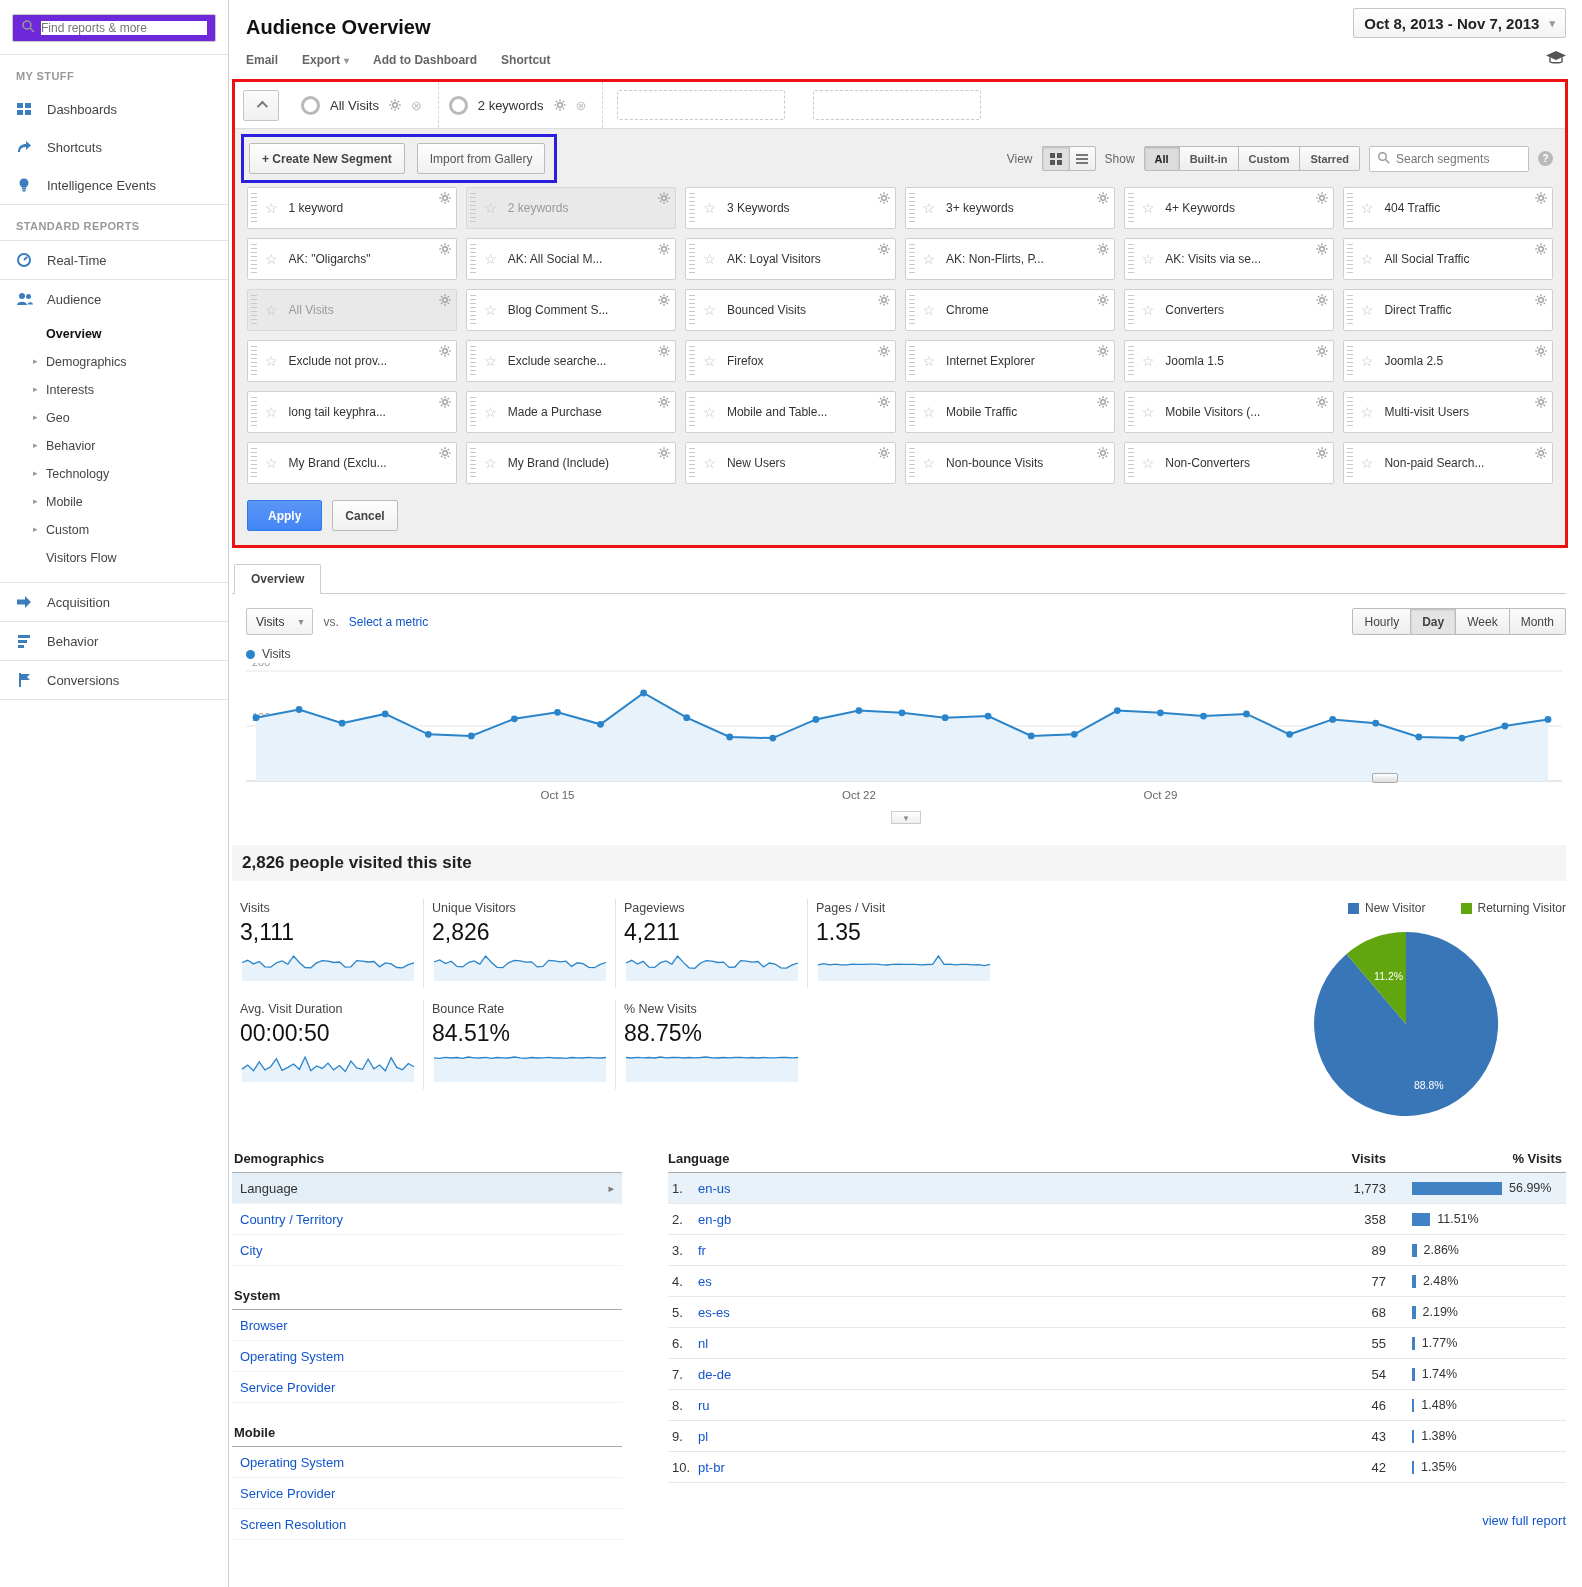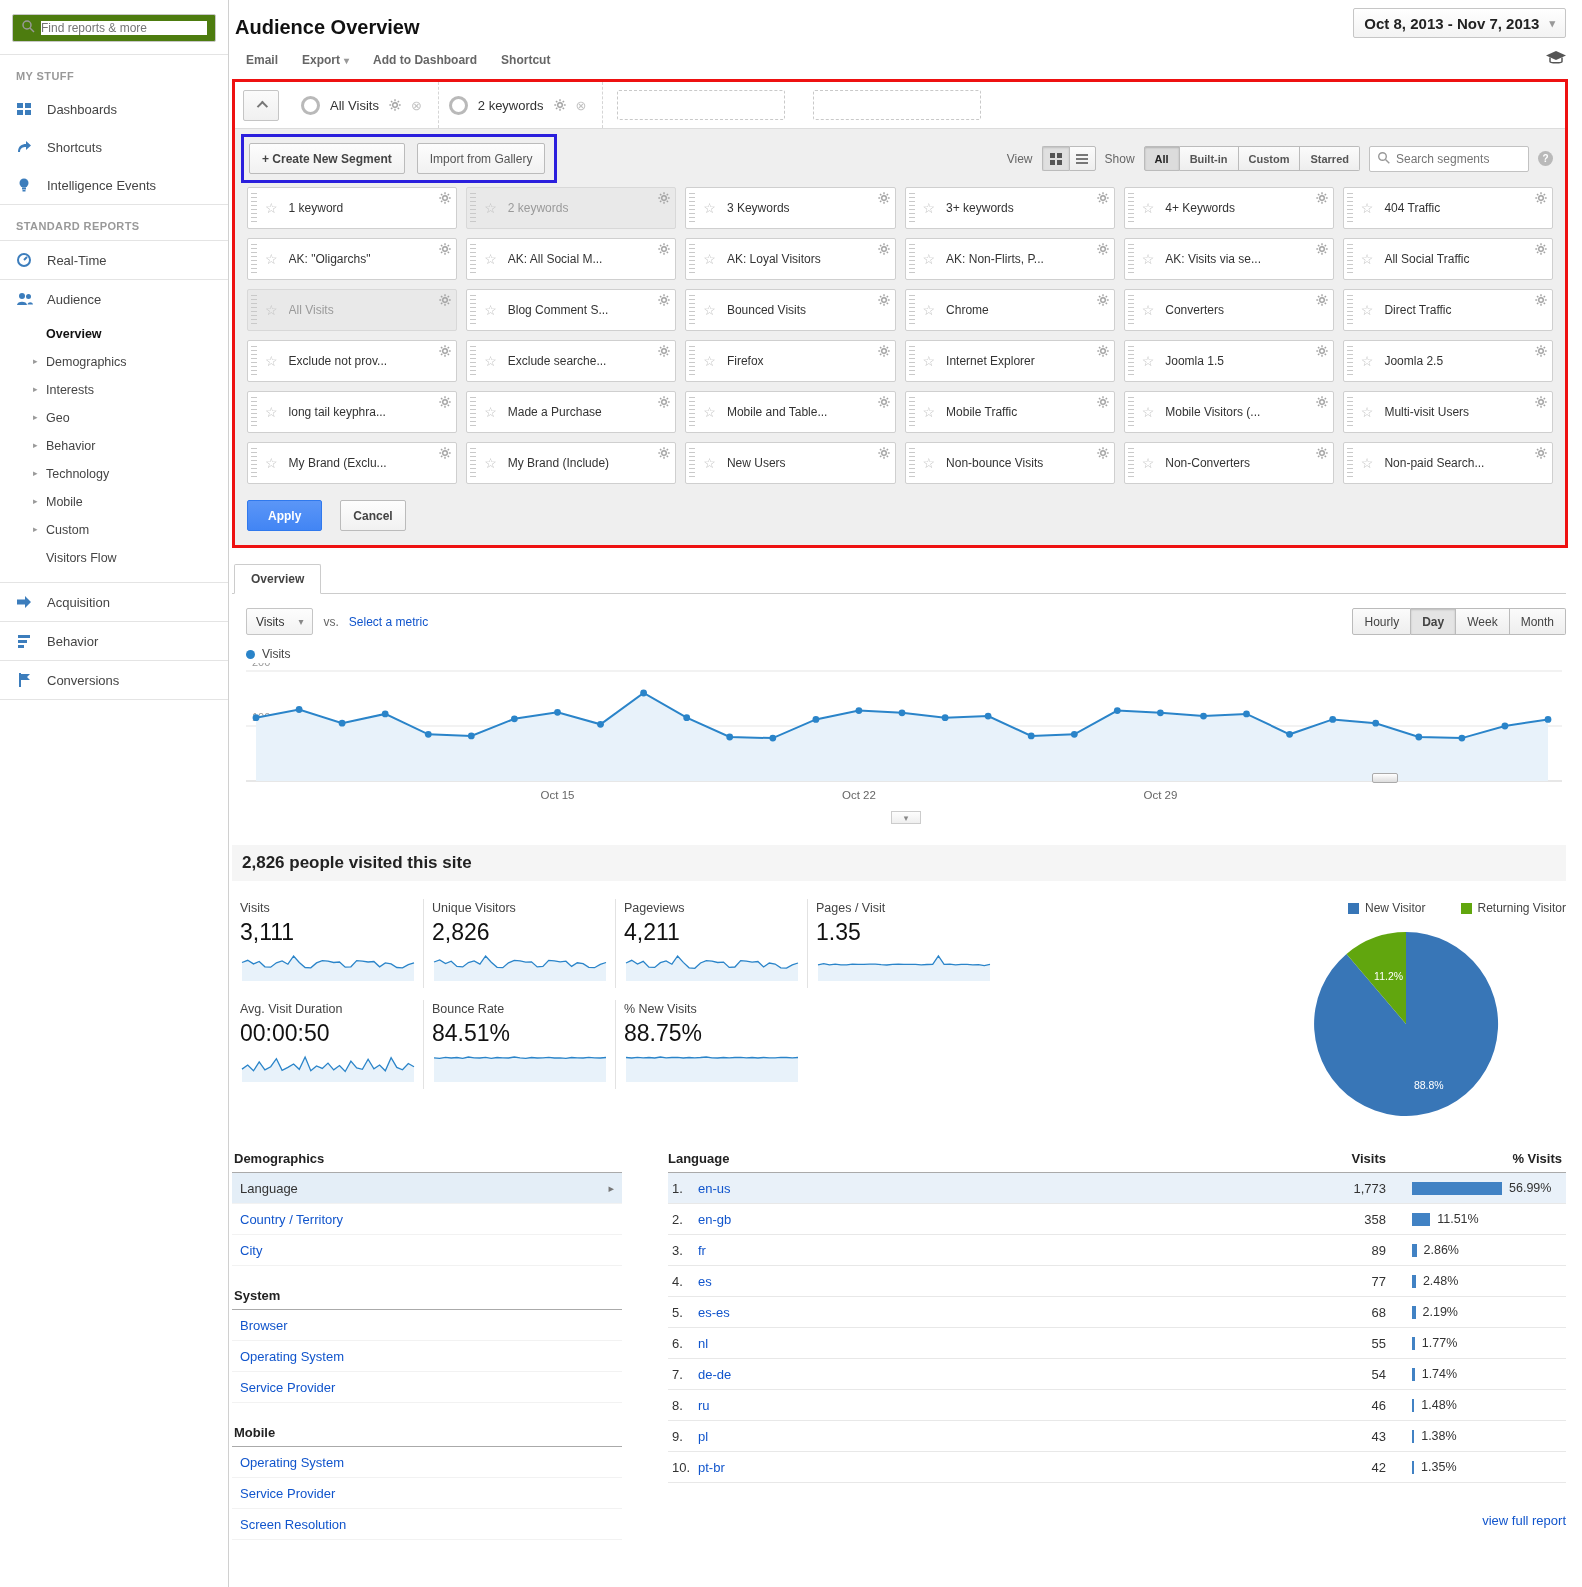--- a/index.html
+++ b/index.html
@@ -3,34 +3,34 @@
 <meta charset="utf-8">
 <style>
 *{margin:0;padding:0;box-sizing:border-box;}
 body{font-family:"Liberation Sans",sans-serif;background:#fff;color:#333;}
 .app{position:relative;width:1582px;height:1587px;overflow:hidden;background:#fff;}
 a{text-decoration:none;color:#15c;cursor:pointer;}
 button{font-family:"Liberation Sans",sans-serif;}
 
 
 .sidebar{position:absolute;left:0;top:0;width:229px;height:100%;background:#fff;border-right:1px solid #d0d0d0;}
-.side-search{margin:14px 12px 12px;display:flex;align-items:center;border:1px solid #c8c8c8;border-radius:2px;height:28px;padding:0 8px;background:#4d7c0f;}
+.side-search{margin:14px 12px 12px;display:flex;align-items:center;border:1px solid #c8c8c8;border-radius:2px;height:28px;padding:0 8px;background:#6d28d9;}
 .side-search input{border:none;outline:none;flex:1;font:12px "Liberation Sans",sans-serif;color:#666;margin-left:6px;min-width:0;}
 .side-sep{border-top:1px solid #e4e4e4;}
 .side-title{font-size:11px;font-weight:bold;color:#999;padding:15px 16px 8px;letter-spacing:.4px;}
 .nav-item{display:flex;align-items:center;gap:12px;padding:11px 16px;font-size:13px;color:#444;cursor:pointer;}
 .nav-item .nav-ico{width:19px;height:16px;flex:0 0 19px;display:inline-flex;align-items:center;}
 .subnav{padding:2px 0 10px;}
 .sub-item{position:relative;padding:7px 16px 7px 46px;font-size:12.5px;color:#444;cursor:pointer;}
 .sub-item.bold{font-weight:bold;color:#111;}
 .sub-item .caret{position:absolute;left:33px;top:8px;color:#999;font-size:9px;}
 
 
 .main{position:absolute;left:230px;top:0;right:0;bottom:0;}
-.page-head{position:relative;padding:16px 5px 0;}
+.page-head{position:relative;padding:16px 16px 0;}
 .page-head h1{font-size:20px;color:#111;}
 .date-box{position:absolute;top:8px;right:16px;height:30px;display:flex;align-items:center;gap:10px;padding:0 10px;border:1px solid #c6c6c6;border-radius:2px;background:linear-gradient(#fff,#f3f3f3);font-size:15px;font-weight:bold;color:#222;cursor:pointer;}
 .date-box .dd{color:#999;font-size:11px;}
 .toolbar{display:flex;align-items:center;gap:24px;padding:12px 16px 8px;font-size:12px;font-weight:bold;}
 .toolbar a{color:#666;}
 .toolbar .dd{color:#999;font-size:10px;margin-left:4px;}
 .tut{margin-left:auto;cursor:pointer;}
 
 
 .seg-panel{margin:2px 14px 0 2px;border:3px solid #e11;background:#fff;}
@@ -64,21 +64,21 @@
 .help{width:15px;height:15px;border-radius:50%;background:#b9b9b9;color:#fff;font-size:10px;font-weight:bold;display:inline-flex;align-items:center;justify-content:center;cursor:pointer;}
 .seg-grid{display:grid;grid-template-columns:repeat(6,1fr);gap:9px;margin-bottom:16px;}
 .seg-card{position:relative;height:42px;background:#fff;border:1px solid #cfcfcf;border-radius:2px;display:flex;align-items:center;gap:11px;padding-left:17px;cursor:pointer;}
 .seg-card::before{content:"";position:absolute;left:3px;top:5px;bottom:5px;width:6px;background:repeating-linear-gradient(#c9c9c9 0 1px,transparent 1px 4px);}
 .seg-card .star{color:#c0c0c0;font-size:14px;}
 .seg-label{font-size:12px;color:#333;white-space:nowrap;overflow:hidden;}
 .gearbox{position:absolute;top:4px;right:5px;line-height:0;cursor:pointer;}
 .chip .gearbox{position:static;}
 .seg-card.disabled{background:#e9e9e9;border-color:#d8d8d8;}
 .seg-card.disabled .seg-label{color:#9a9a9a;}
-.seg-actions{display:flex;gap:18px;}
+.seg-actions{display:flex;gap:10px;}
 .apply{height:31px;padding:0 20px;border:1px solid #3079ed;border-radius:2px;background:linear-gradient(#5b96f7,#4285f4);color:#fff;font-size:12px;font-weight:bold;cursor:pointer;}
 
 
 .tab-strip{margin:16px 16px 0 2px;border-bottom:1px solid #ccc;padding-left:2px;}
 .tab{display:inline-block;padding:7px 16px;border:1px solid #ccc;border-bottom:1px solid #fff;margin-bottom:-1px;background:#fff;font-size:12px;font-weight:bold;color:#444;border-radius:2px 2px 0 0;cursor:pointer;}
 .chart-controls{display:flex;align-items:center;gap:10px;margin:14px 16px 0;}
 .dd-btn{display:inline-flex;align-items:center;gap:14px;height:27px;padding:0 9px;border:1px solid #c5c5c5;border-radius:2px;background:linear-gradient(#fdfdfd,#f2f2f2);font-size:12px;color:#333;cursor:pointer;}
 .dd-btn .dd{color:#888;font-size:10px;}
 .vs{font-size:12px;color:#666;}
 .link{font-size:12px;}

